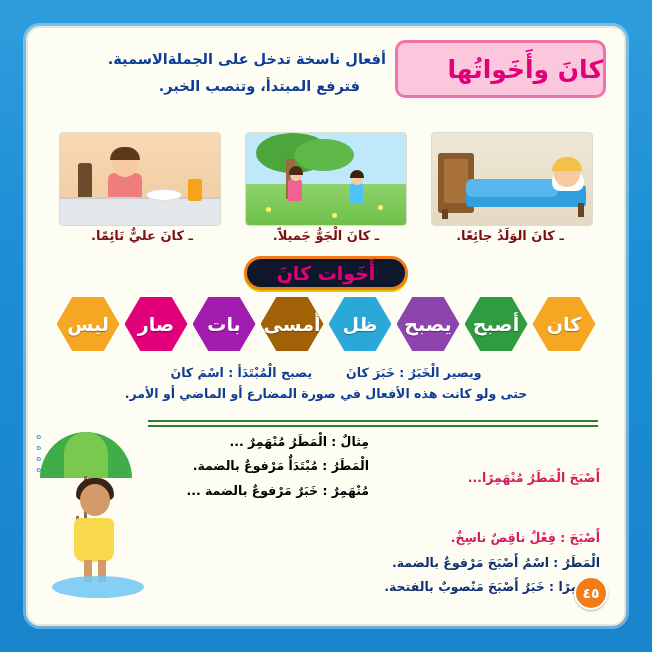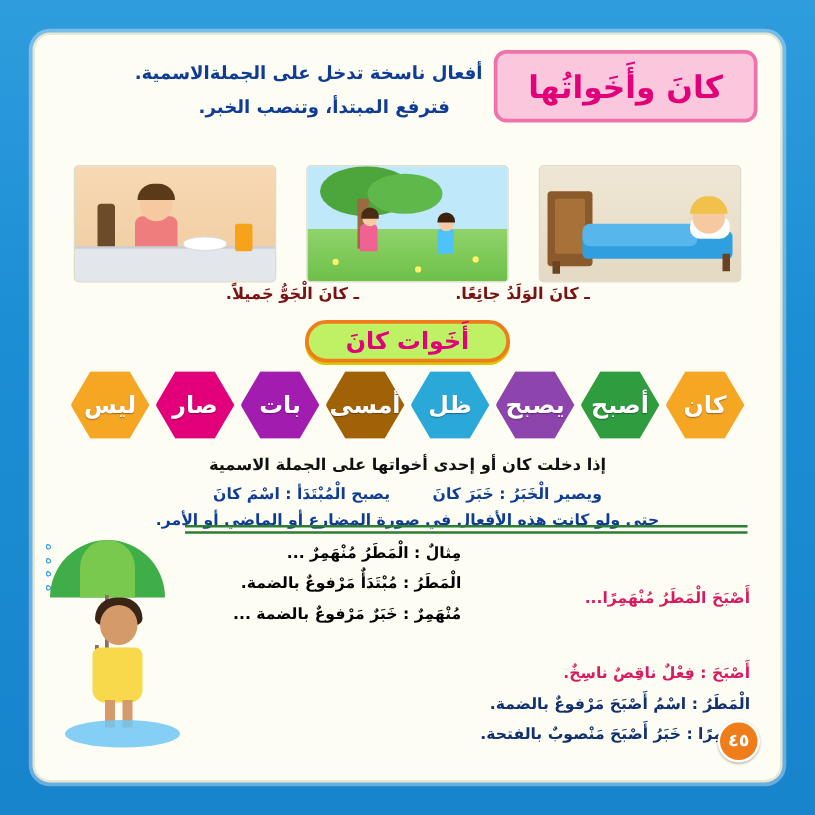--- a/index.html
+++ b/index.html
@@ -25,21 +25,21 @@
     overflow:hidden;
   }
 
   
   .title-box{
     position:absolute;right:18px;top:12px;
     width:205px;height:52px;
     background:#fbc7dd;
     border:3px solid #ef72aa;
     border-radius:10px;
-    display:flex;align-items:center;justify-content:center;
+    display:flex;align-items:center;justify-content:flex-end;
   }
   .title-box .t{
     font-family:"DejaVu Sans", sans-serif;
     font-size:25px;font-weight:bold;color:#e2007a;
     direction:rtl;
     letter-spacing:0px;
   }
   .intro{
     position:absolute;right:238px;top:18px;left:20px;
     direction:rtl;text-align:right;
@@ -102,21 +102,21 @@
     width:160px;text-align:center;
     color:#7b1113;font-weight:bold;font-size:13px;
     direction:rtl;
   }
 
   
   .banner{
     position:absolute;top:228px;left:0;right:0;display:flex;justify-content:center;
   }
   .banner .inner{
-    background:#bef264;
+    background:#0f172a;
     border:3px solid #f07d1a;
     border-radius:20px;
     padding:3px 30px;
     box-shadow:0 2px 0 #d9c900;
   }
   .banner .inner span{
     color:#e2007a;font-weight:bold;font-size:19px;direction:rtl;
     display:block;
   }
 
@@ -242,41 +242,41 @@
           <div class="head"></div>
           <div class="hair"></div>
         <div class="leg"></div>
           <div class="leg2"></div>
       </div>
     </div>
 
     <div class="caps">
       <div class="cap">ـ كانَ الوَلَدُ جائِعًا.</div>
       <div class="cap">ـ كانَ الْجَوُّ جَميلاً.</div>
+      <div class="cap">ـ كانَ عليٌّ نَائِمًا.</div>
     </div>
 
     <div class="banner">
       <div class="inner">
         <span>أَخَوات كانَ</span>
       </div>
     </div>
 
     <div class="hexrow">
       <div class="hex" style="background:#f5a623">كان</div>
       <div class="hex" style="background:#2e9c3f">أصبح</div>
       <div class="hex" style="background:#8e44ad">يصبح</div>
       <div class="hex" style="background:#2aa8d8">ظل</div>
       <div class="hex" style="background:#a16207">أمسى</div>
       <div class="hex" style="background:#a21caf">بات</div>
       <div class="hex" style="background:#e2007a">صار</div>
       <div class="hex" style="background:#f5a623">ليس</div>
     </div>
 
     <div class="rules">
-      <div class="r1">إذا دخلت كان أو إحدى أخواتها على الجملة الاسمية</div>
       <div class="row2">
         <div class="b">ويصير الْخَبَرُ : خَبَرَ كانَ</div>
         <div class="a">يصبح الْمُبْتَدَأ : اسْمَ كانَ</div>
       </div>
       <div class="r3">حتى ولو كانت هذه الأفعال في صورة المضارع أو الماضي أو الأمر.</div>
     </div>
 
     <div class="divider"></div>
 
     <div class="examples">

